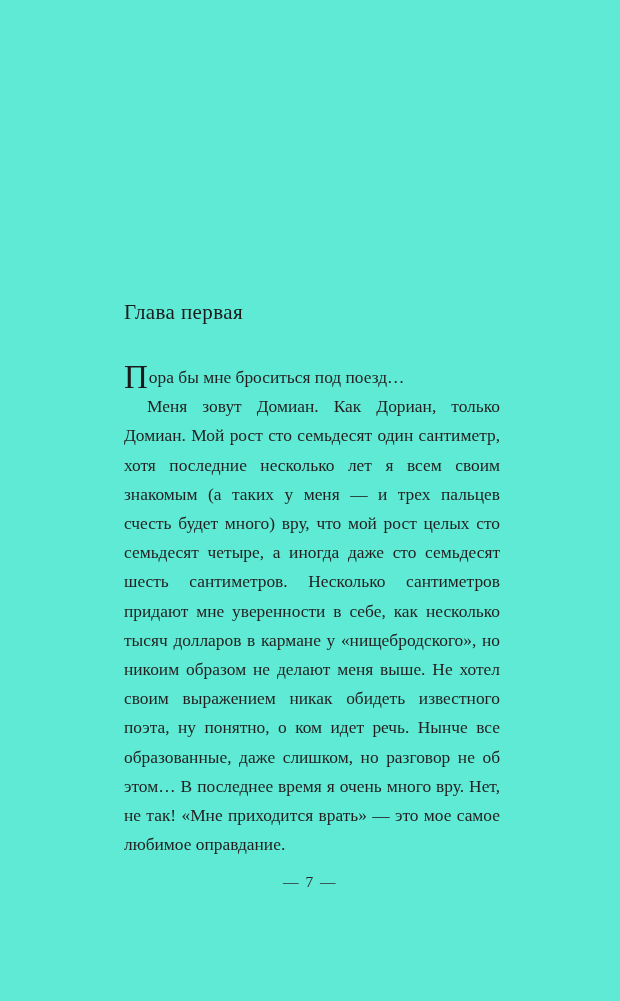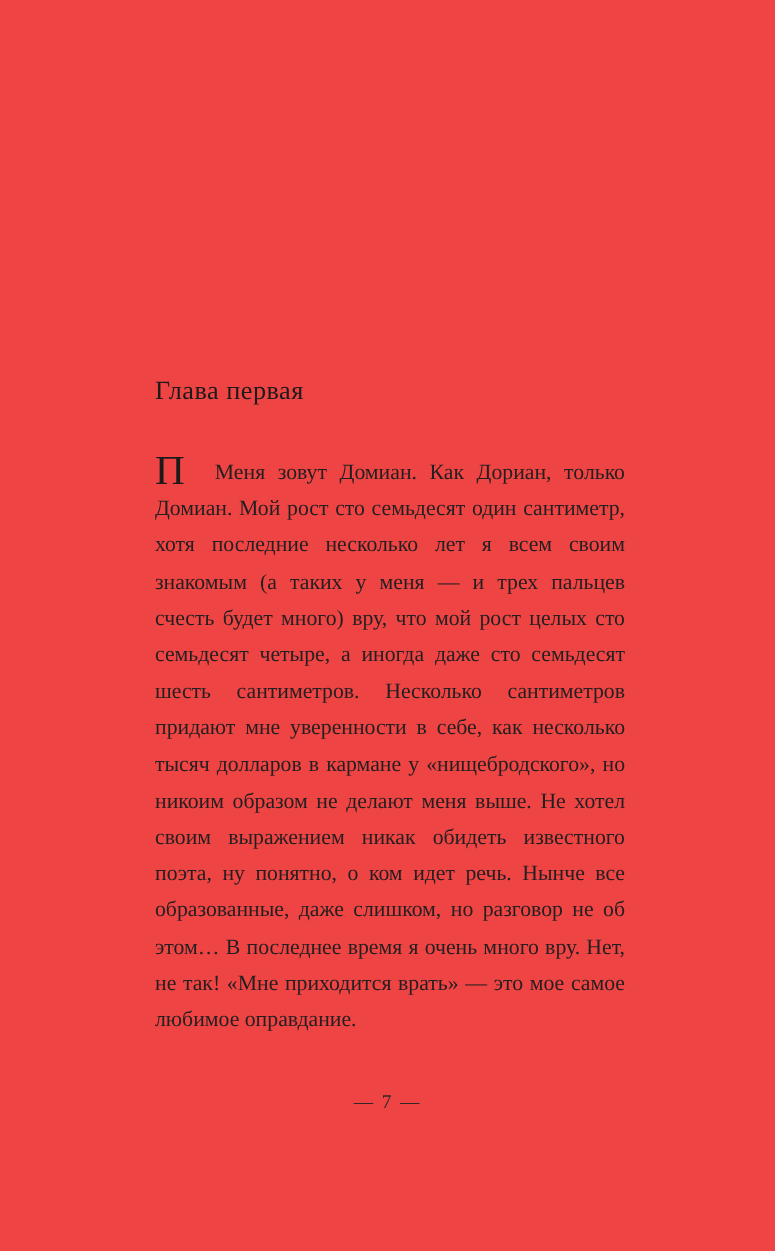--- a/index.html
+++ b/index.html
@@ -4,21 +4,21 @@
 <style>
   html, body {
     margin: 0;
     padding: 0;
     background: #ffffff;
   }
   .page {
     position: relative;
     width: 620px;
     height: 1001px;
-    background: #ef4444;
+    background: #5eead4;
     overflow: hidden;
     font-family: "Liberation Serif", serif;
     color: #231f20;
     text-decoration: underline;
   }
   .text-block {
     position: absolute;
     left: 124px;
     top: 300px;
     width: 376px;
@@ -69,20 +69,20 @@
   }
 </style>
 </head>
 <body>
 
 <div class="page">
 
   <div class="text-block">
     <h1 class="chapter-title">Глава первая</h1>
 
-    <p class="para first"><span class="dropcap">П</span></p>
+    <p class="para first"><span class="dropcap">П</span><span>ора бы мне броситься под поезд…</span></p>
 
     <p class="para"><span>Меня зовут Домиан. Как Дориан, только Домиан. Мой рост сто семьдесят один сантиметр, хотя последние несколько лет я всем своим знакомым (а таких у меня — и трех пальцев счесть будет много) вру, что мой рост целых сто семьдесят четыре, а иногда даже сто семьдесят шесть сантиметров. Несколько сантиметров придают мне уверенности в себе, как несколько тысяч долларов в кармане у «нищебродского», но никоим образом не делают меня выше. Не хотел своим выражением никак обидеть известного поэта, ну понятно, о ком идет речь. Нынче все образованные, даже слишком, но разговор не об этом… В последнее время я очень много вру. Нет, не так! «Мне приходится врать» — это мое самое любимое оправдание.</span></p>
   </div>
 
   <div class="folio">— 7 —</div>
 
 </div>
 
 </body></html>

